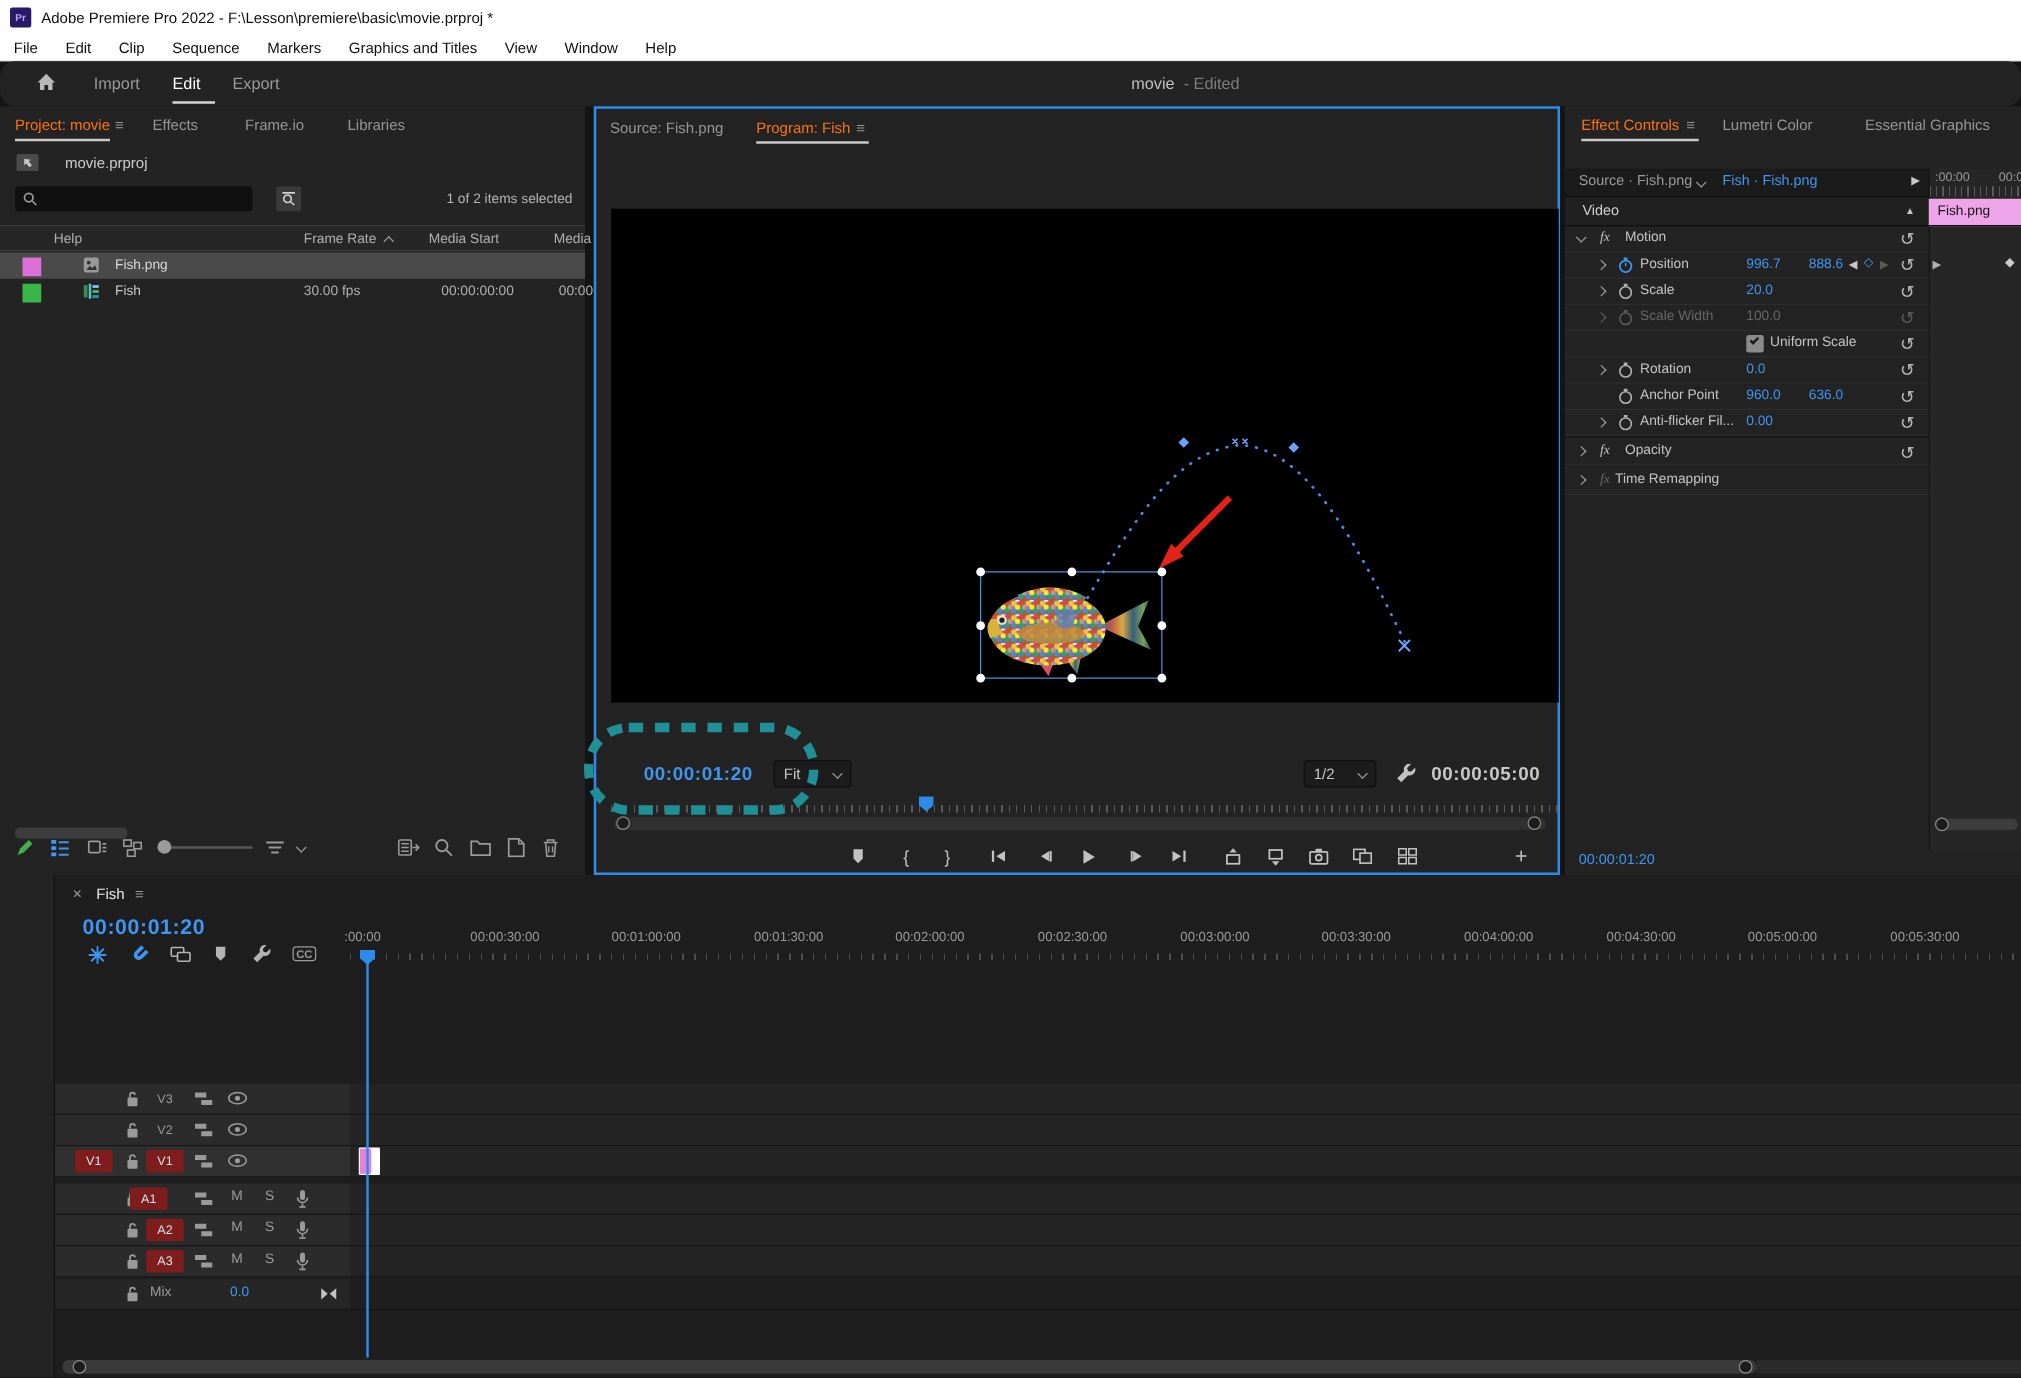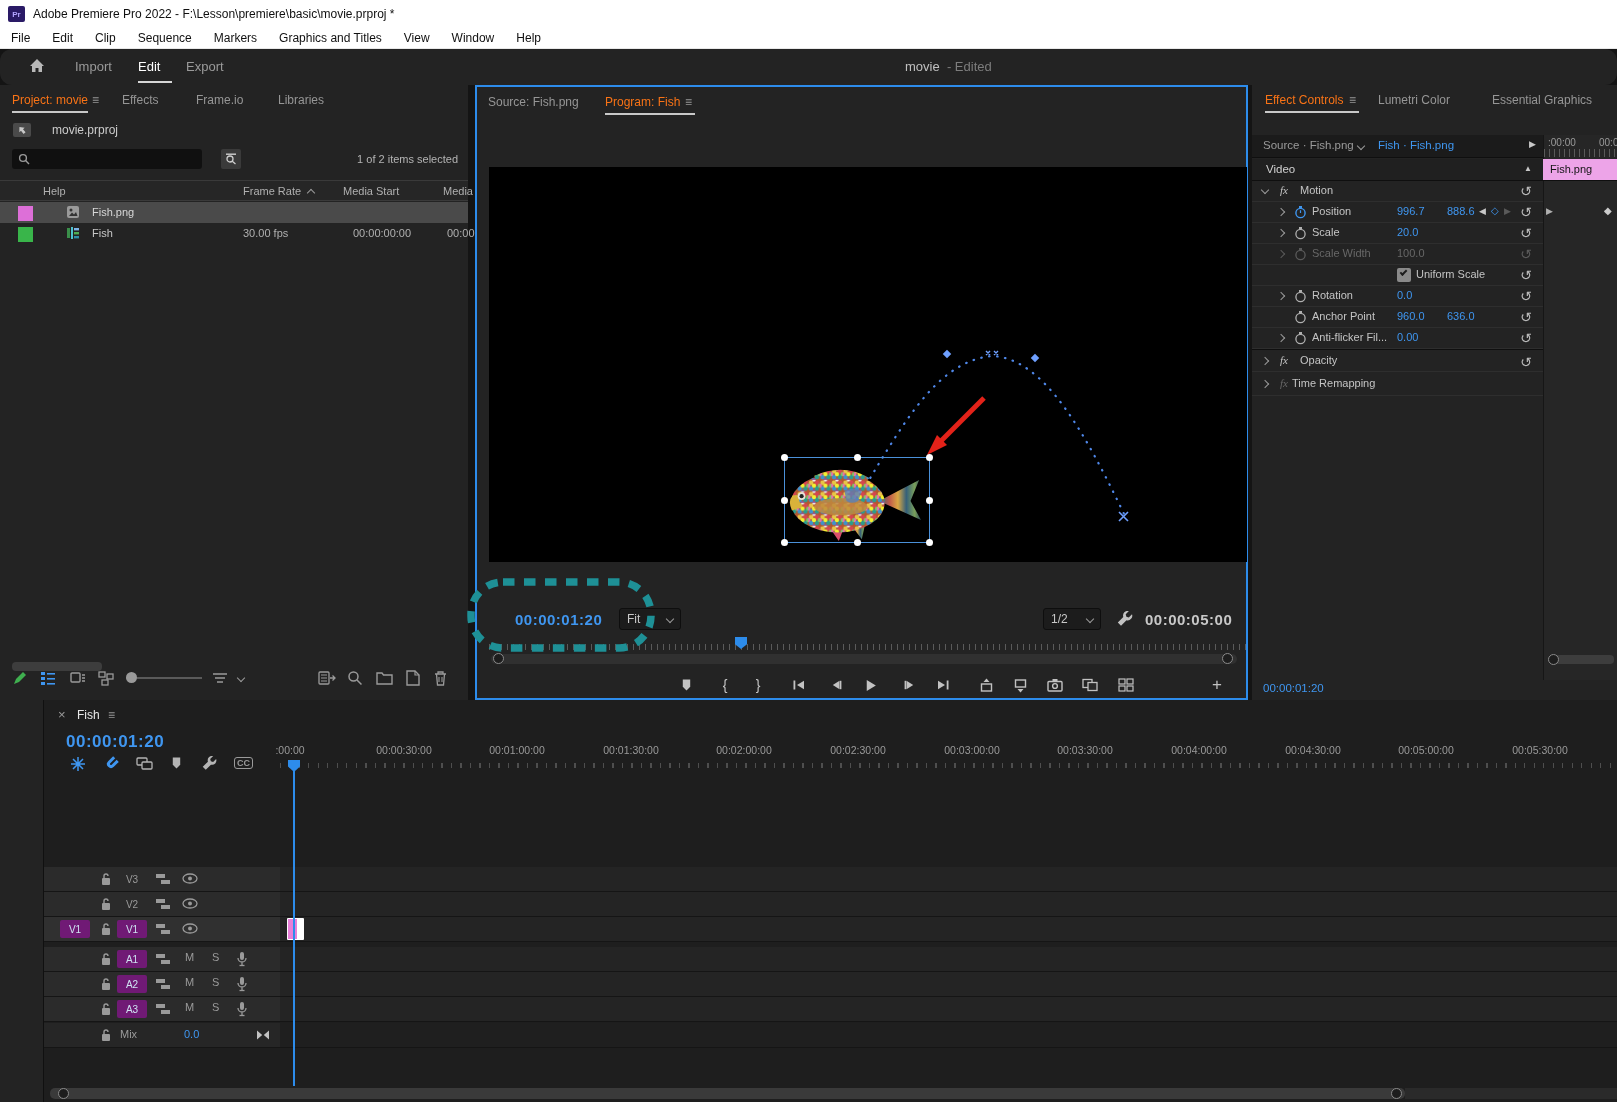--- a/index.html
+++ b/index.html
@@ -76,21 +76,21 @@
 
   
   .tools-col { left:0; top:700px; width:44px; height:402px; background:#232323; border-right:1px solid #101010; }
   .tl { left:44px; top:700px; width:1573px; height:402px; background:#1e1e1e; }
   .tl-ruler { position:absolute; left:236px; top:56px; width:1337px; height:12px;
      background:repeating-linear-gradient(90deg,#4e4e4e 0 1px,transparent 1px 9.5px); background-size:100% 5px; background-position:0 bottom; background-repeat:no-repeat; }
   .rlabel { position:absolute; top:44px; font-size:10.5px; color:#9a9a9a; transform:translateX(-50%); white-space:nowrap; }
   .track { position:absolute; left:0; width:1573px; }
   .thead-cell { position:absolute; left:0; top:0; width:236px; height:100%; background:#2b2b2b; border-bottom:1px solid #151515; }
   .tlane { position:absolute; left:236px; top:0; right:0; height:100%; background:#242424; border-bottom:1px solid #151515; }
-  .tgt { position:absolute; top:3px; width:30px; height:18px; background:#701a75; color:#cfe3f2; font-size:10px; display:flex; align-items:center; justify-content:center; border-radius:2px; }
+  .tgt { position:absolute; top:3px; width:30px; height:18px; background:#7f1d1d; color:#cfe3f2; font-size:10px; display:flex; align-items:center; justify-content:center; border-radius:2px; }
   .tgt.plain { background:transparent; color:#9a9a9a; }
   .ms { position:absolute; top:4px; font-size:11px; color:#9a9a9a; }
   .tl-scroll { position:absolute; top:388px; height:11px; background:#3a3a3a; border-radius:5px; }
 </style>
 </head>
 <body>
 
 <div class="app">
 
   <div class="abs titlebar">
@@ -730,21 +730,21 @@
     </div>
 
     <div class="track" style="top:247px;height:25px;">
       <div class="thead-cell">
         <span class="ic abs" style="left:56px;top:5px;">
           <svg width="12" height="14" viewBox="0 0 12 14">
               <rect x="2" y="6" width="8" height="7" rx="1" fill="#9a9a9a"></rect>
               <path d="M4 6 V4 a2 2 0 0 1 4 0" fill="none" stroke="#9a9a9a" stroke-width="1.4"></path>
             </svg>
         </span>
-        <span class="tgt" style="left:73px;">A1</span>
+        <span class="tgt" style="left:60px;">A1</span>
         <span class="ic abs" style="left:112px;top:6px;">
           <svg width="14" height="12" viewBox="0 0 14 12">
               <rect x="0" y="1" width="9" height="4" fill="#9a9a9a"></rect>
               <rect x="5" y="7" width="9" height="4" fill="#9a9a9a"></rect>
             </svg>
         </span>
         <span class="ms" style="left:141px;">M</span>
         <span class="ms" style="left:168px;">S</span>
         <span class="ic abs" style="left:192px;top:4px;">
           <svg width="12" height="16" viewBox="0 0 12 16">

